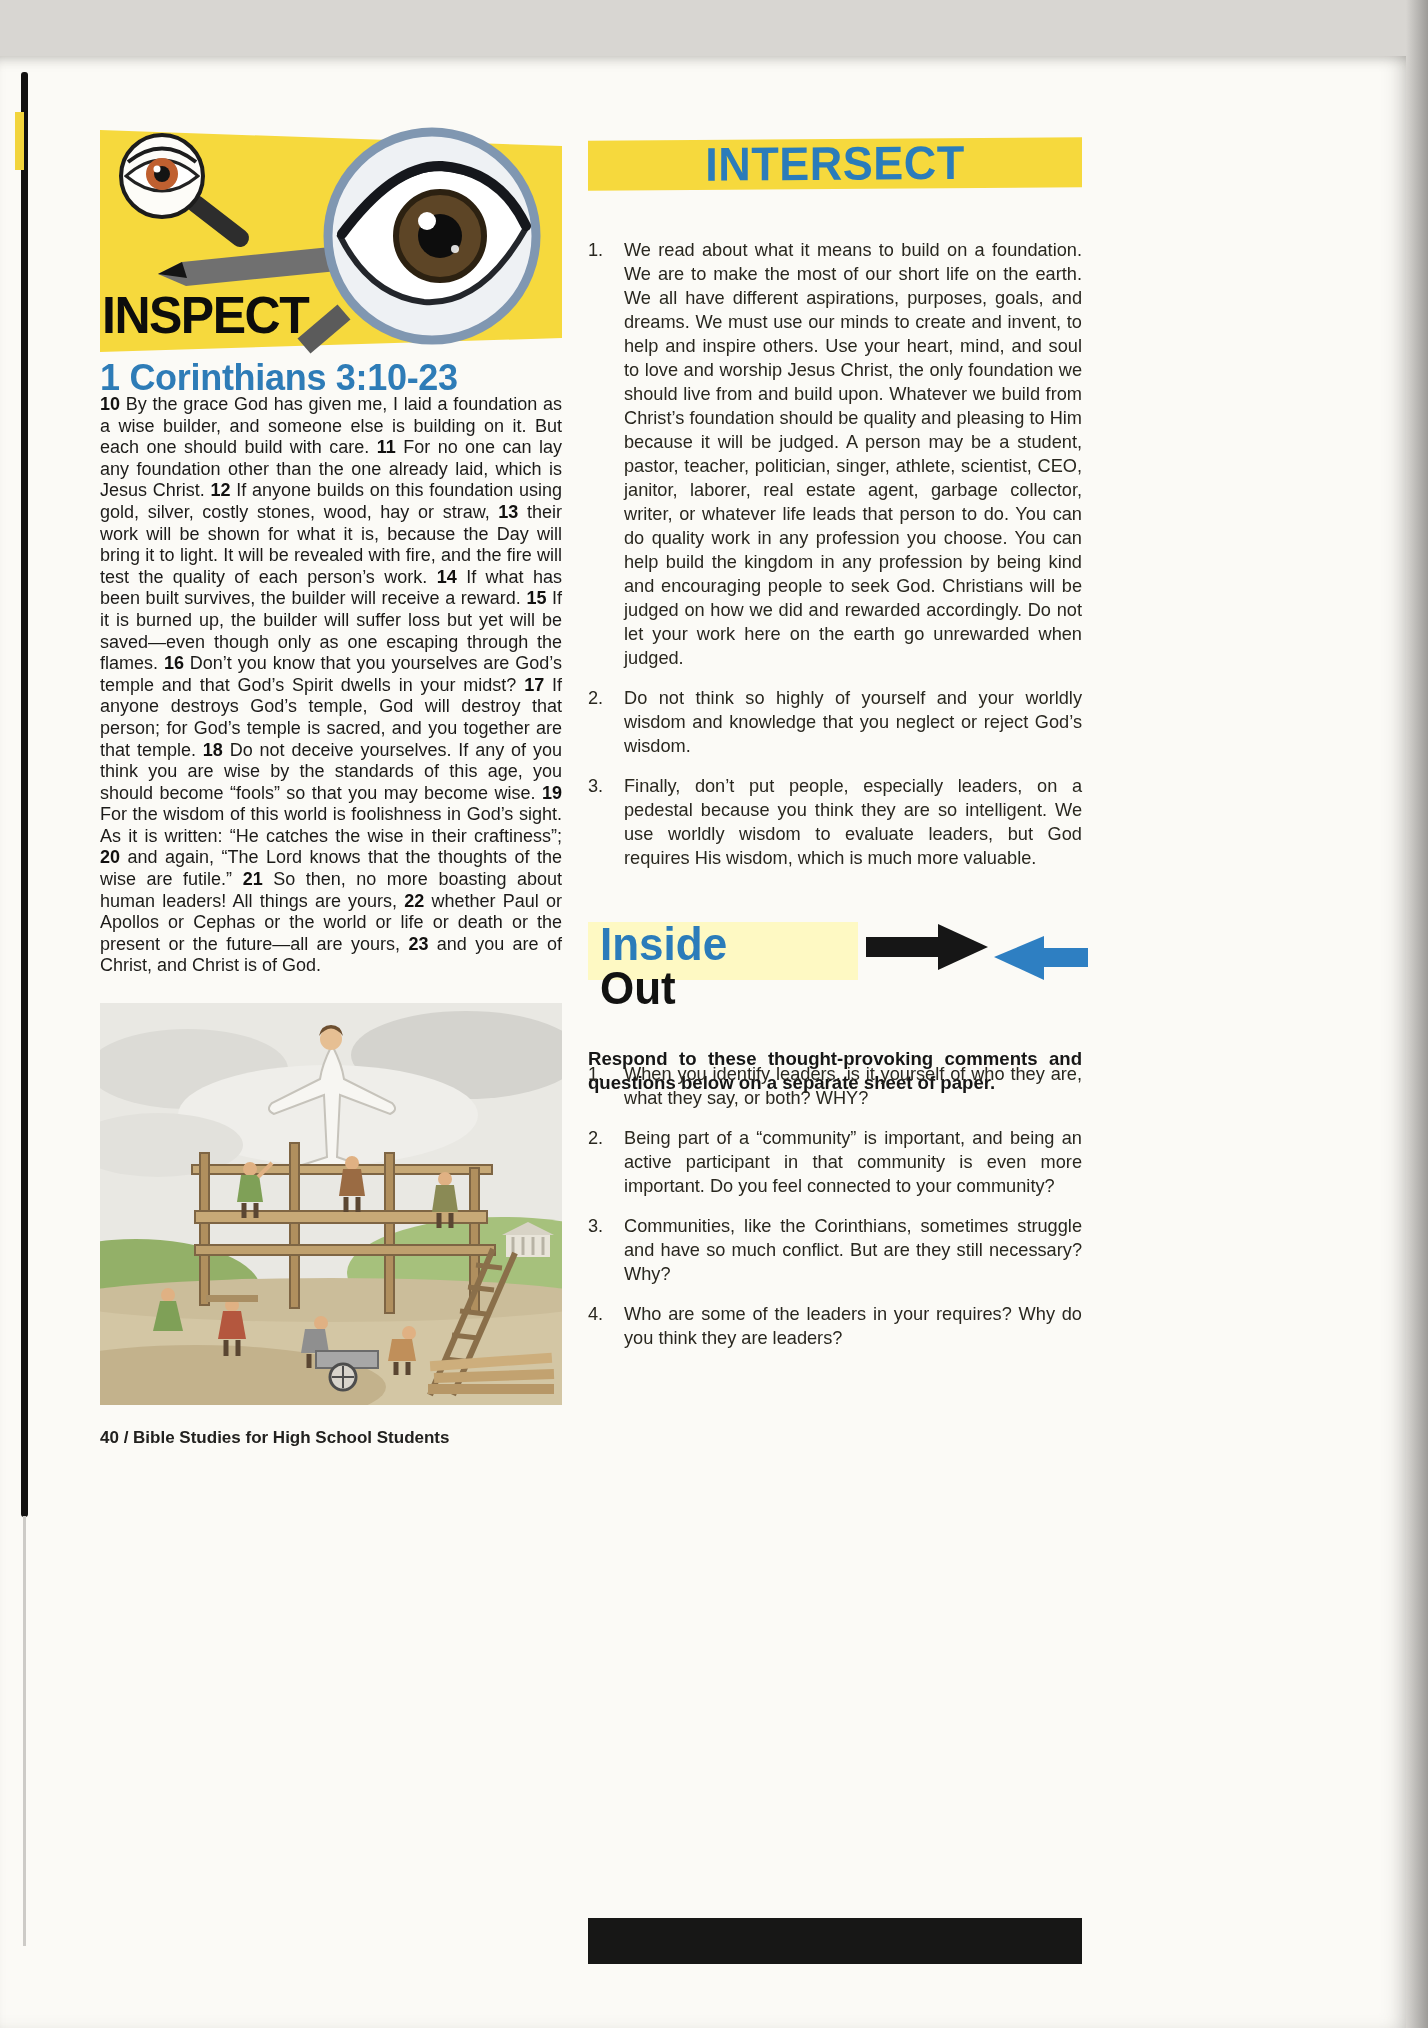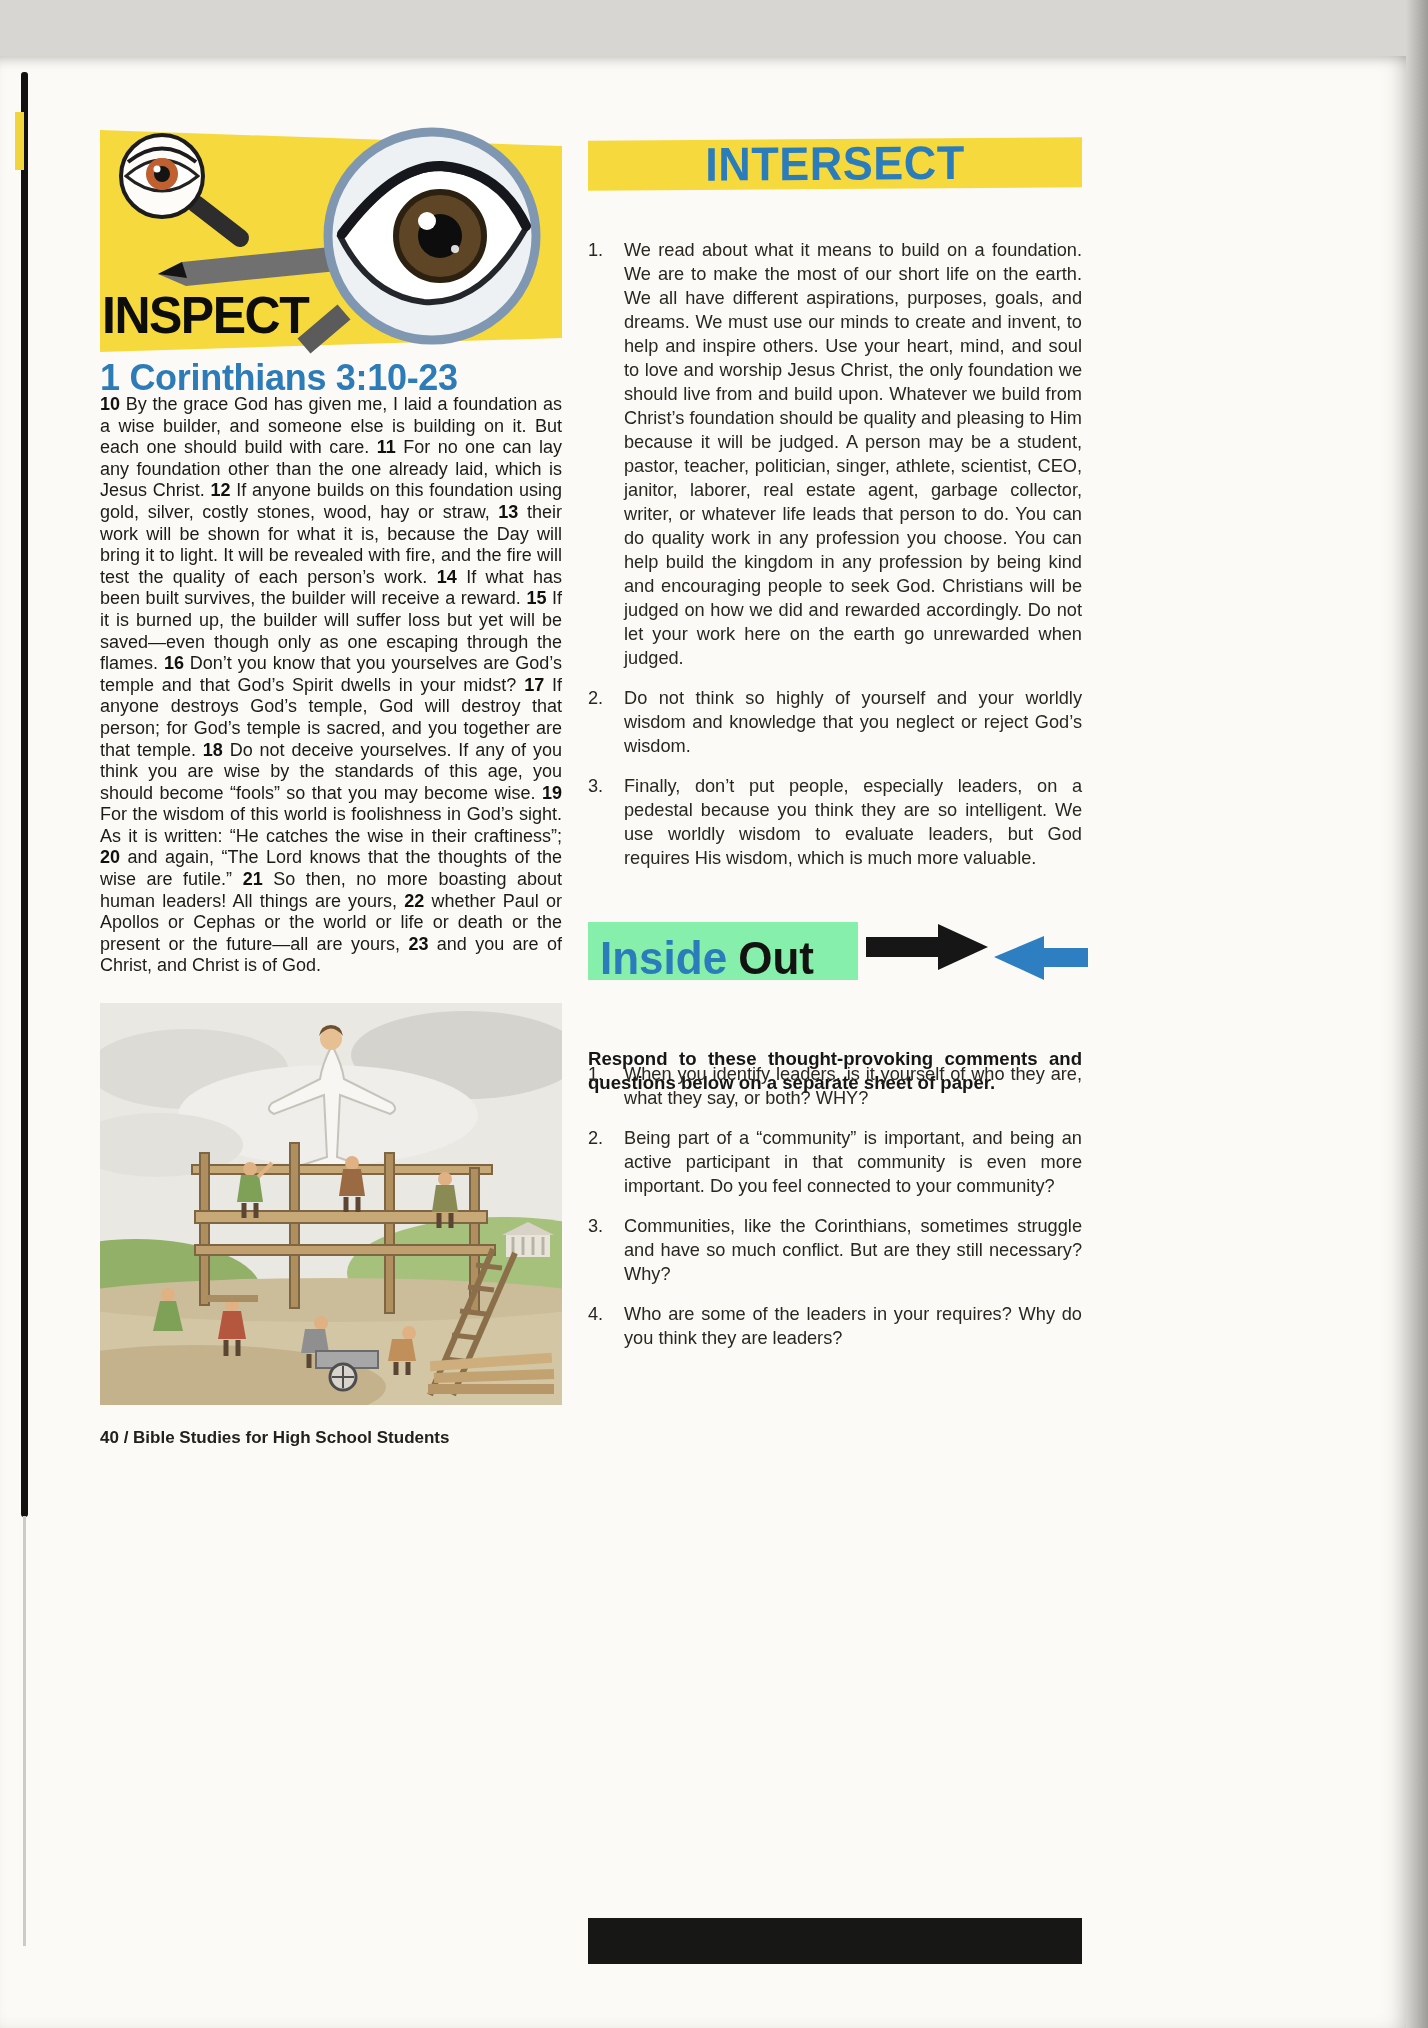--- a/index.html
+++ b/index.html
@@ -54,22 +54,22 @@
   }
   .num-list{position:absolute;width:494px;font-size:18.2px;line-height:24px;color:#29271f;}
   .intersect-list{left:588px;top:238px;}
   .questions-list{left:588px;top:1062px;}
   .li{display:flex;margin-bottom:16px;}
   .num{width:36px;flex:none;}
   .txt{flex:1;text-align:justify;}
 
   .insideout{position:absolute;left:588px;top:920px;width:500px;height:64px;}
   .io-band{
-    position:absolute;left:0;top:2px;width:270px;height:58px;background:#86efac;
-    display:flex;align-items:flex-end;padding-left:12px;box-sizing:border-box;
+    position:absolute;left:0;top:2px;width:270px;height:58px;background:#fef9c3;
+    display:flex;align-items:flex-start;padding-left:12px;box-sizing:border-box;flex-direction:column;
   }
   .io-band span{font-size:44px;font-weight:800;line-height:1;transform:scaleY(1.05);}
   .io-blue{color:#2b7cba;margin-right:11px;}
   .io-black{color:#121211;}
   .io-arrows{position:absolute;left:278px;top:0;}
 
   .respond{
     position:absolute;left:588px;top:1047px;width:494px;margin:0;
     font-size:18.6px;font-weight:700;line-height:24px;color:#161616;text-align:justify;
   }

